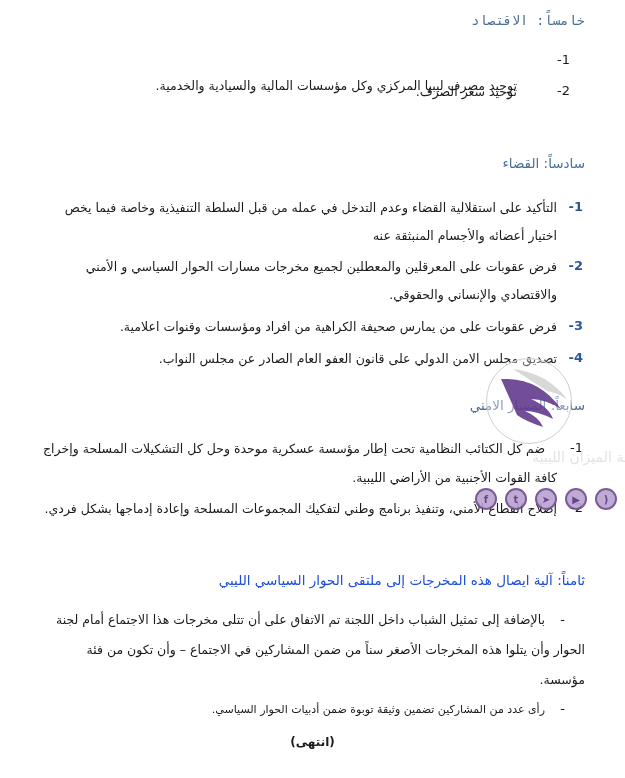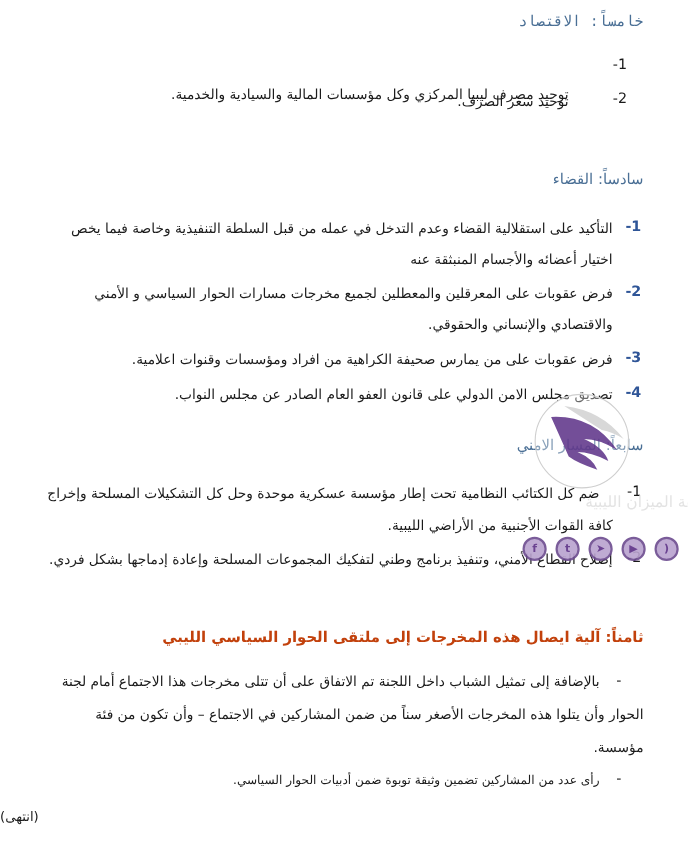--- a/index.html
+++ b/index.html
@@ -1,25 +1,25 @@
 <!DOCTYPE html>
 <html><head>
 <meta charset="utf-8">
 <style>
   html, body { margin:0; padding:0; background:#ffffff; }
   body { width:625px; height:778px; position:relative; overflow:hidden;
          font-family:"DejaVu Sans", "Liberation Sans", sans-serif; color:#1a1a1a; direction:rtl; }
   .page { position:absolute; inset:0; }
   .heading { position:absolute; right:40px; font-size:13.5px; color:#4a6f95; white-space:nowrap; }
-  .heading.bold { font-weight:bold; color:#c2410c;margin-left:45px; }
+  .heading.bold { font-weight:normal; color:#1d4ed8;margin-left:45px; }
   .num { position:absolute; font-size:13px; color:#1a1a1a; direction:ltr; }
   .num.blue { color:#2f5597; font-weight:bold; }
   .txt { position:absolute; font-size:12.5px; white-space:nowrap; }
   .txt.small { font-size:11px; }
-  .end { position:absolute; left:0; right:0; top:735px; text-align:left; font-size:12px; font-weight:normal; }
+  .end { position:absolute; left:0; right:0; top:735px; text-align:center; font-size:12px; font-weight:bold; }
   .logo { position:absolute; left:486px; top:358px; width:84px; height:84px; border-radius:50%;
           border:1px solid #cfcfcf; background:rgba(255,255,255,0.35); overflow:hidden; }
   .watermark { position:absolute; left:532px; top:449px; font-size:14px; color:#e3e3e3; white-space:nowrap; }
   .social { position:absolute; top:488px; display:flex; gap:8px; left:475px; direction:ltr; }
   .sicon { width:18px; height:18px; border-radius:50%; background:#b9a2cf; border:2px solid #6c4b8f;
            display:flex; align-items:center; justify-content:center; color:#5b2f86; font-size:10px; font-weight:bold; opacity:0.9; }
 </style>
 </head>
 <body>
 

